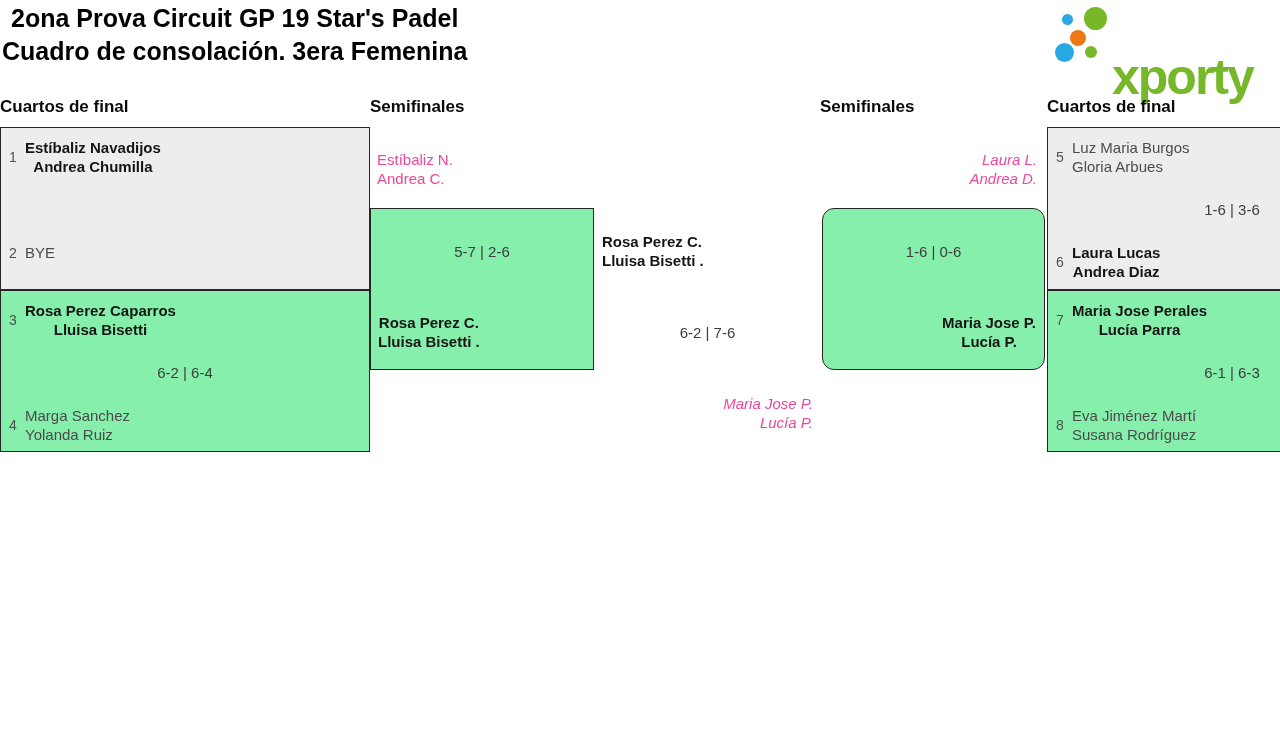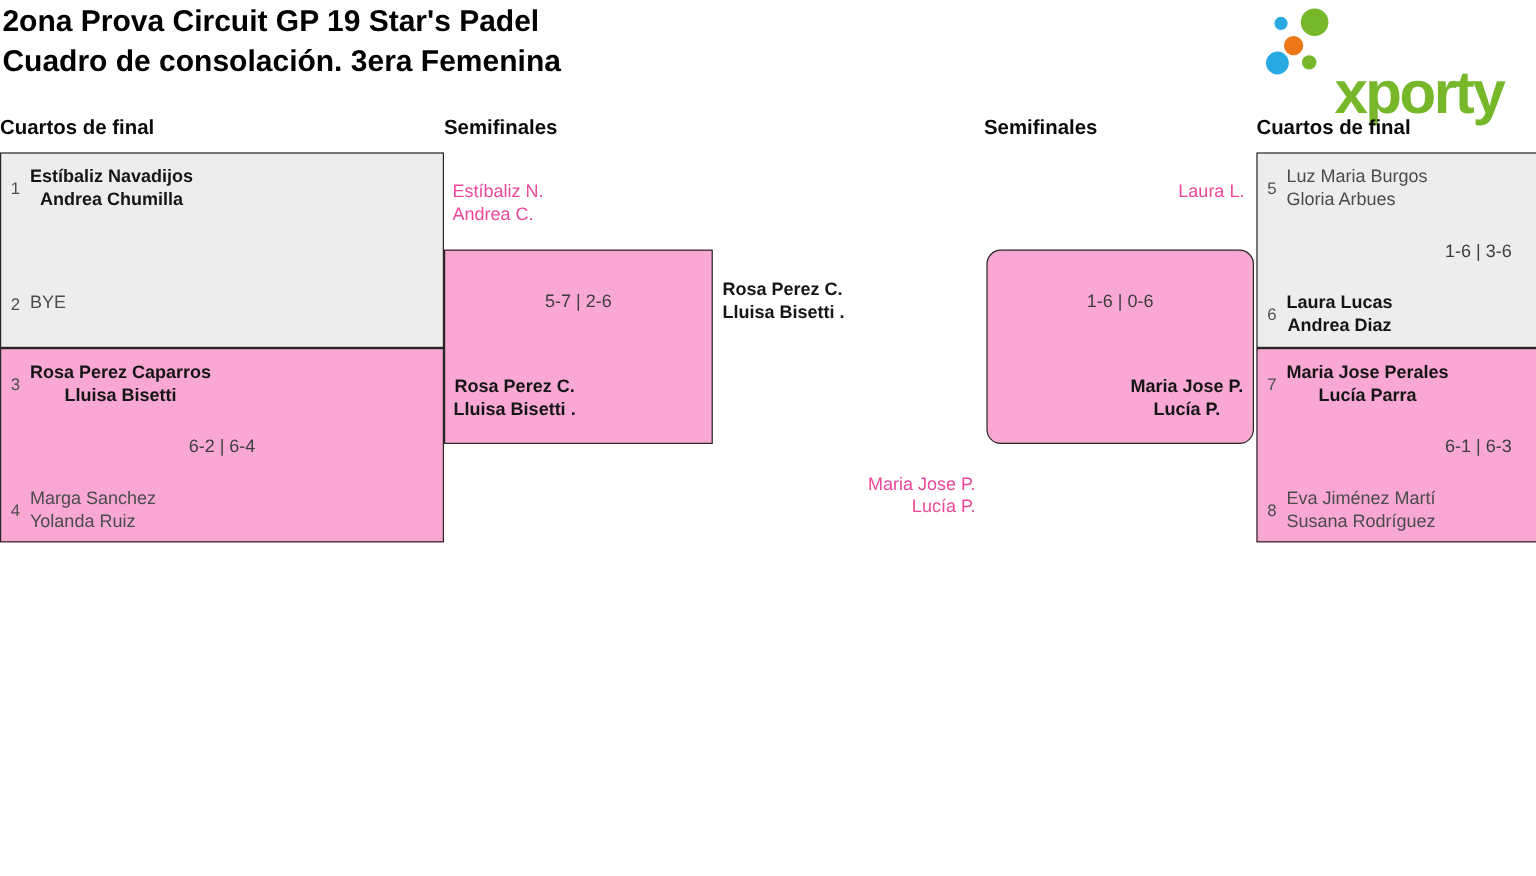--- a/index.html
+++ b/index.html
@@ -13,20 +13,21 @@
   }
   .title {
     position: absolute;
     left: 2px;
     top: 2px;
     font-size: 25px;
     line-height: 33px;
     font-weight: 700;
     color: #000000;
     white-space: nowrap;
+    text-align: center;
   }
   
   .logo { position: absolute; left: 1050px; top: 0; width: 230px; height: 75px; text-decoration: none; cursor: pointer; }
   .dot { position: absolute; border-radius: 50%; }
   .wordmark {
     position: absolute;
     left: 62px;
     top: 6px;
     font-size: 50px;
     font-weight: 700;
@@ -41,21 +42,21 @@
     font-weight: 700;
     color: #0a0a0a;
     text-align: left;
     white-space: nowrap;
   }
   
   .match {
     position: absolute;
     box-sizing: border-box;
     border: 1px solid #262626;
-    background: #f9a8d4;
+    background: #86efac;
   }
   .match.shade { background: #ededed; }
   .qf { width: 370px; height: 163px; }
   .sf { width: 224px; height: 162px; }
   .team { position: absolute; left: 8px; display: flex; align-items: center; }
   .team .seed {
     width: 16px;
     flex: 0 0 16px;
     font-size: 14px;
     color: #4f4f4f;
@@ -72,21 +73,21 @@
     text-align: center;
     font-size: 15px;
     color: #3d3d3d;
     white-space: nowrap;
   }
   .sf .score { top: 34px; }
   .sf-bottom { position: absolute; left: 7px; top: 104px; }
   .sf-bottom-r { position: absolute; right: 8px; top: 104px; text-align: right; }
   
   .feeder { position: absolute; font-size: 15px; line-height: 19px; color: #ec4899; white-space: nowrap; }
-  .feeder.right { text-align: right; }
+  .feeder.right { text-align: right; font-style: italic; }
   .feeder.winner { font-weight: 700; color: #151515; }
 </style>
 </head>
 <body>
 
 <div class="stage">
 
   <div class="title">
     <div>2ona Prova Circuit GP 19 Star's Padel</div>
     <div>Cuadro de consolación. 3era Femenina</div>
@@ -150,27 +151,29 @@
     <div class="names winner sf-bottom">
       <div>Rosa Perez C.</div>
       <div>Lluisa Bisetti .</div>
     </div>
   </div>
 
   <div class="feeder winner" style="left:602px; top:232px;">
     <div>Rosa Perez C.</div>
     <div>Lluisa Bisetti .</div>
   </div>
+  <div class="feeder" style="left:595px; top:323px; width:225px; text-align:center; color:#3d3d3d;">6-2 | 7-6</div>
   <div class="feeder right" style="left:613px; top:394px; width:200px;">
     <div>Maria Jose P.</div>
     <div>Lucía P.</div>
   </div>
 
   <div class="feeder right" style="left:837px; top:150px; width:200px;">
     <div>Laura L.</div>
+    <div>Andrea D.</div>
   </div>
 
   <div class="match sf" style="left:822px; top:208px; width:223px;border-radius:12px;">
     <div class="score">1-6 | 0-6</div>
     <div class="names winner sf-bottom-r">
       <div>Maria Jose P.</div>
       <div>Lucía P.</div>
     </div>
   </div>
 

